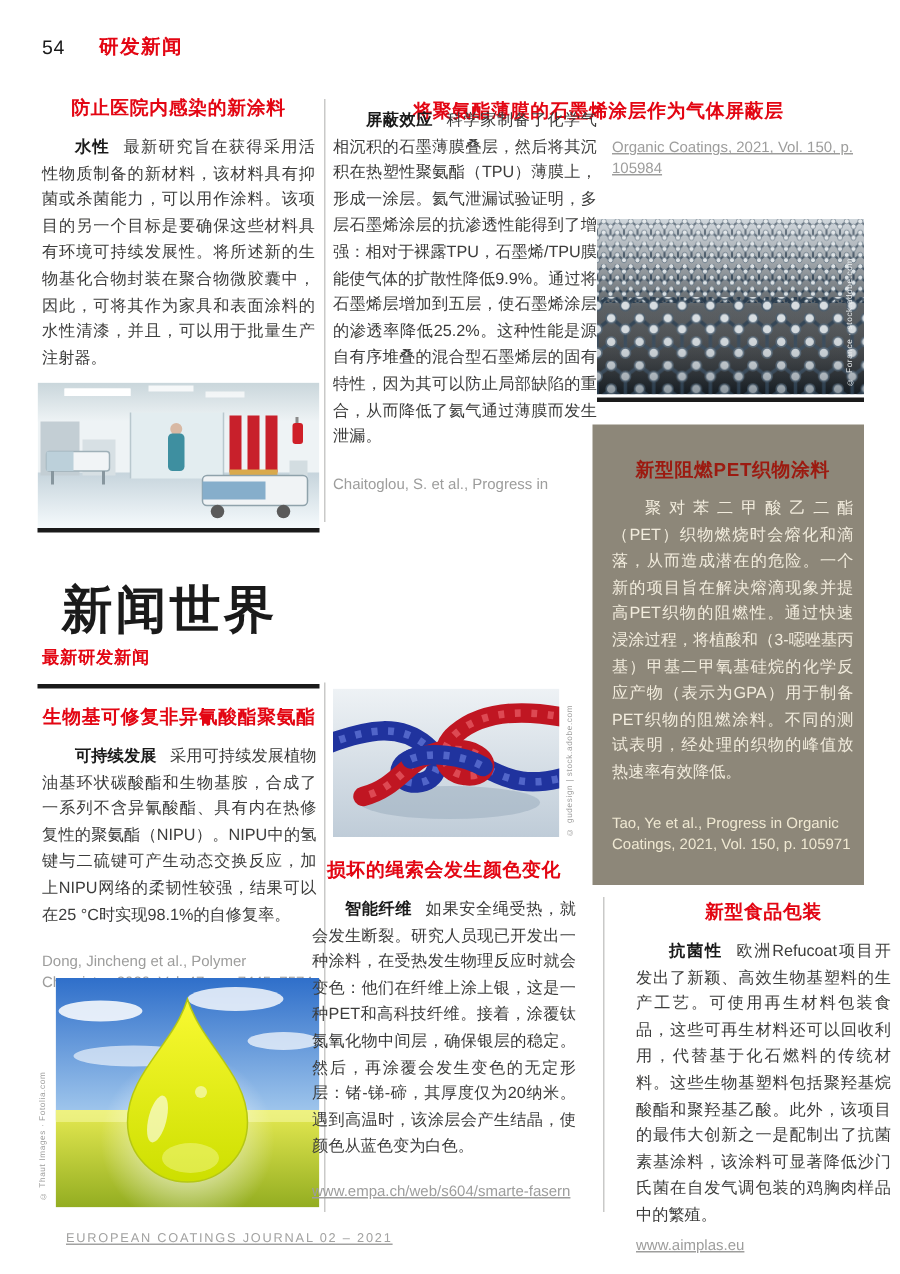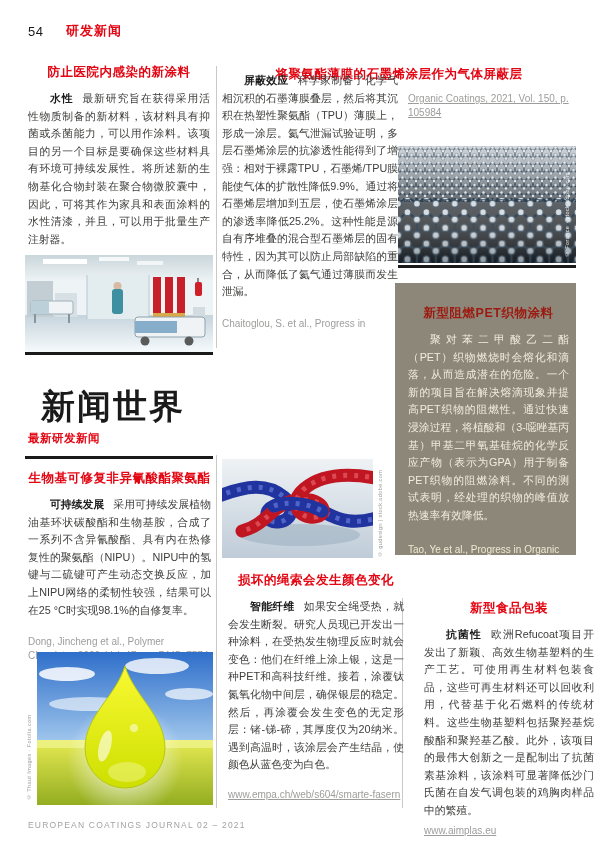--- a/index.html
+++ b/index.html
@@ -13,21 +13,21 @@
   .body-txt{font-size:10.8px;line-height:17.6px;text-align:justify;margin:0;
             text-indent:22px;color:#3c3c3b;}
   .lead{font-weight:bold;color:#1a1a1a;margin-right:9px;}
   .cite{font-size:10px;line-height:14px;color:#9d9d9c;margin-top:16px;}
   .link{font-size:10px;color:#9d9d9c;text-decoration:underline;display:inline-block;
         margin-top:15px;cursor:pointer;}
   .vline{position:absolute;width:1px;background:#c9c9c8;}
   .rule{position:absolute;height:3px;background:#1a1a1a;}
   .big-title{font-size:34px;font-weight:bold;color:#1a1a1a;letter-spacing:2px;margin:16px;}
   .sub-red{font-size:11.5px;font-weight:bold;color:#e30613;letter-spacing:.5px;}
-  .graybox{position:absolute;left:395px;top:283px;width:181px;height:272px;
+  .graybox{position:absolute;left:395px;top:283px;width:181px;height:307px;
            background:#8d8779;box-sizing:border-box;padding:22px 7px 0 13px;overflow:hidden;}
   .graybox .art-title{color:#9c1a10;}
   .graybox .body-txt{color:#f2ecdd;}
   .graybox .cite{color:#efe8d2;margin-top:18px;font-size:10px;line-height:14px;}
   .v-credit{position:absolute;writing-mode:vertical-rl;transform:rotate(180deg);
             font-size:5.5px;color:#9d9d9c;letter-spacing:.4px;white-space:nowrap;}
   .v-credit.on-img{color:#e9edef;}
   .footer{font-size:8.5px;color:#a2a2a1;letter-spacing:1.2px;}
   .img-frame{position:absolute;overflow:hidden;}
   svg{display:block;}
@@ -221,27 +221,27 @@
       <path d="M-6 38 C 25 26, 45 24, 62 38 C 74 48, 70 62, 56 63 C 44 64, 40 52, 52 47 C 64 42, 86 44, 100 52 C 118 62, 132 66, 158 58" stroke="#20339e" stroke-width="13" fill="none" stroke-linecap="round"></path>
       <path d="M-6 38 C 25 26, 45 24, 62 38 C 74 48, 70 62, 56 63 C 44 64, 40 52, 52 47 C 64 42, 86 44, 100 52 C 118 62, 132 66, 158 58" stroke="#5a6fd0" stroke-width="5" fill="none" stroke-dasharray="4 7" opacity=".85"></path>
       <path d="M158 20 C 120 12, 96 18, 82 30 C 70 40, 72 56, 88 58 C 100 60, 106 50, 96 44 C 86 38, 66 40, 54 50 C 44 58, 36 68, 20 72" stroke="#c01622" stroke-width="13" fill="none" stroke-linecap="round"></path>
       <path d="M158 20 C 120 12, 96 18, 82 30 C 70 40, 72 56, 88 58 C 100 60, 106 50, 96 44 C 86 38, 66 40, 54 50 C 44 58, 36 68, 20 72" stroke="#e2525c" stroke-width="5" fill="none" stroke-dasharray="4 7" opacity=".85"></path>
       <path d="M52 47 C 64 42, 86 44, 100 52" stroke="#20339e" stroke-width="13" fill="none" stroke-linecap="round"></path>
       <path d="M52 47 C 64 42, 86 44, 100 52" stroke="#5a6fd0" stroke-width="5" fill="none" stroke-dasharray="4 7" opacity=".85"></path>
     </svg>
   </div>
   <div class="v-credit" style="left:377px;top:462px;height:95px;">© gudesign | stock.adobe.com</div>
 
-  <div class="abs" style="left:228px;top:572px;width:176px;">
+  <div class="abs" style="left:208px;top:572px;width:176px;">
     <h2 class="art-title">损坏的绳索会发生颜色变化</h2>
     <p class="body-txt"><span class="lead">智能纤维</span><span>如果安全绳受热，就会发生断裂。研究人员现已开发出一种涂料，在受热发生物理反应时就会变色：他们在纤维上涂上银，这是一种PET和高科技纤维。接着，涂覆钛氮氧化物中间层，确保银层的稳定。然后，再涂覆会发生变色的无定形层：锗-锑-碲，其厚度仅为20纳米。遇到高温时，该涂层会产生结晶，使颜色从蓝色变为白色。</span></p>
     <a class="link">www.empa.ch/web/s604/smarte-fasern</a>
   </div>
 
   <div class="abs" style="left:424px;top:600px;width:170px;">
     <h2 class="art-title">新型食品包装</h2>
     <p class="body-txt"><span class="lead">抗菌性</span><span>欧洲Refucoat项目开发出了新颖、高效生物基塑料的生产工艺。可使用再生材料包装食品，这些可再生材料还可以回收利用，代替基于化石燃料的传统材料。这些生物基塑料包括聚羟基烷酸酯和聚羟基乙酸。此外，该项目的最伟大创新之一是配制出了抗菌素基涂料，该涂料可显著降低沙门氏菌在自发气调包装的鸡胸肉样品中的繁殖。</span></p>
     <a class="link" style="margin-top:4px;">www.aimplas.eu</a>
   </div>
 
-  <div class="abs footer" style="left:28px;top:820px;">EUROPEAN COATINGS JOURNAL 02 – 2021</div>
+  <div class="abs footer" style="left:44px;top:820px;text-decoration:underline;">EUROPEAN COATINGS JOURNAL 02 – 2021</div>
 
 </div>
 
 </body></html>

